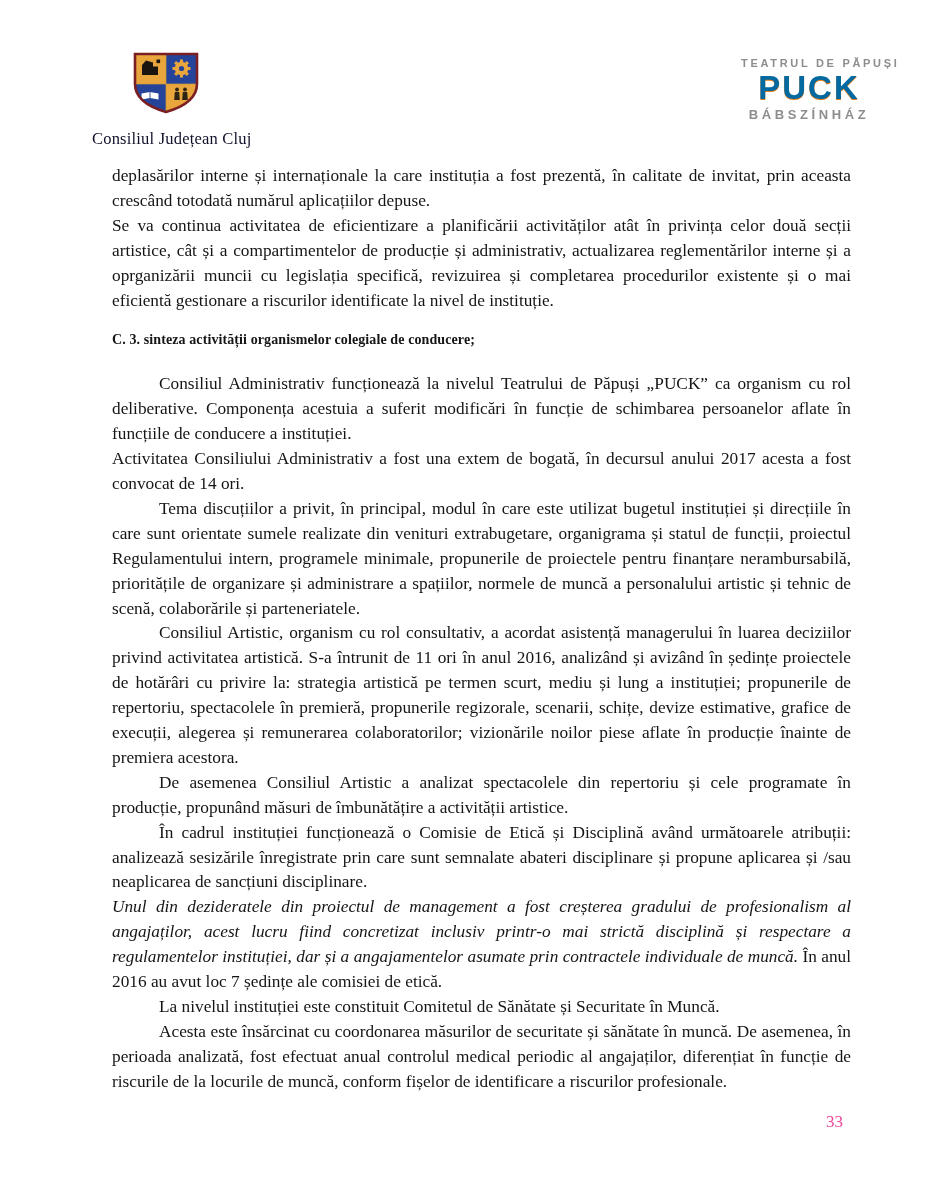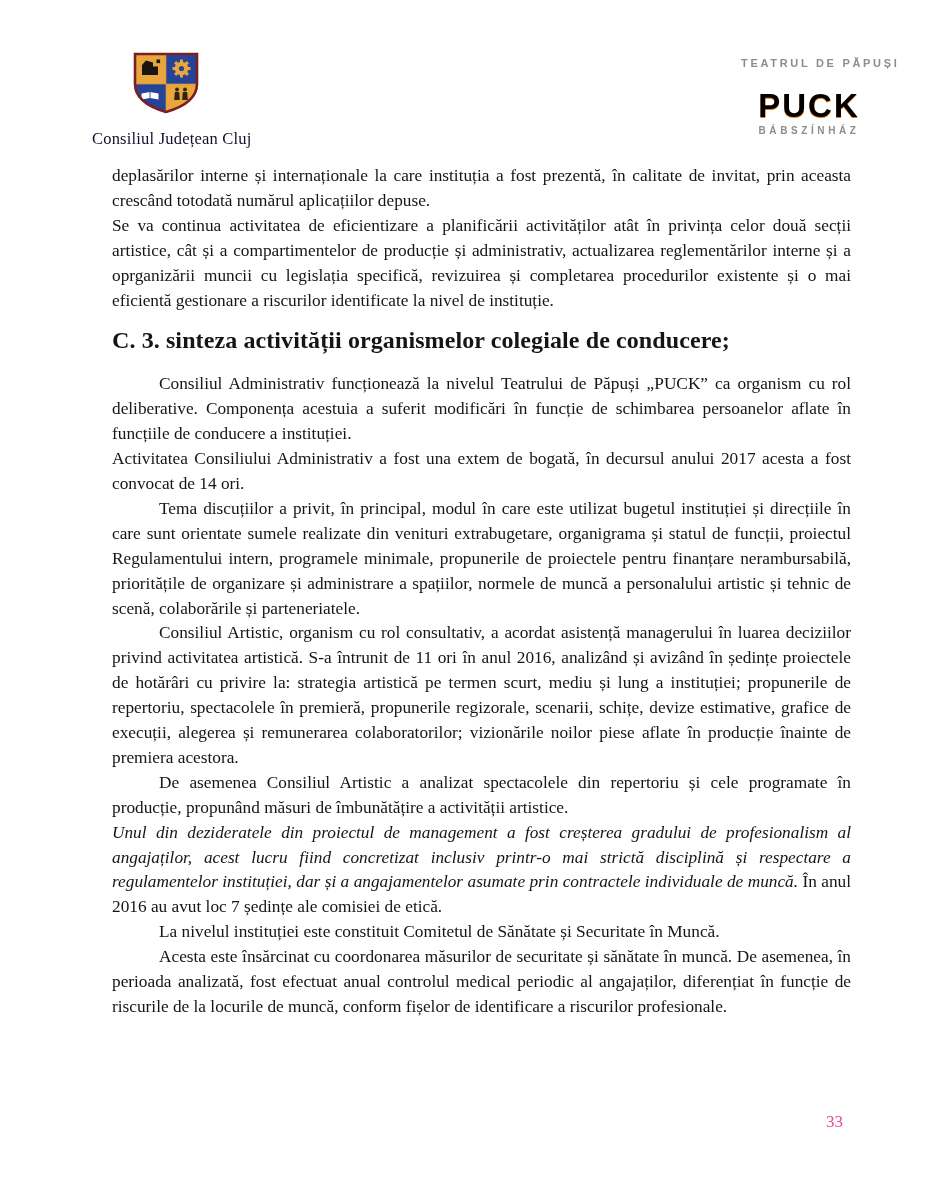--- a/index.html
+++ b/index.html
@@ -23,37 +23,37 @@
   .theatre {
     position:absolute; left:741px; top:57px; width:136px; text-align:center;
     font-family:"Liberation Sans", sans-serif;
   }
   .t-top {
     font-size:11px; letter-spacing:2.7px; color:#8d8d8d;
     white-space:nowrap; font-weight:bold;
   }
   .t-name {
     font-size:33px; font-weight:800; letter-spacing:2px; line-height:1.02;
-    margin-top:20px; color:#000000;
+    margin-top:2px; color:#0369a1;
     text-shadow: 0 1px 0 #e87b12;
   }
   .t-bottom {
-    font-size:10px; letter-spacing:3.6px; color:#8d8d8d;
+    font-size:13px; letter-spacing:3.6px; color:#8d8d8d;
     margin-top:2px; white-space:nowrap; font-weight:bold;
   }
 
   
   main {
     position:absolute; left:112px; top:164px; width:739px;
     font-size:17.3px; line-height:24.9px; text-align:justify;
   }
   main p { margin:0; }
   p.indent { text-indent:47px; }
   h2.heading {
-    font-size:24px; font-weight:bold; text-align:left;
+    font-size:14px; font-weight:bold; text-align:left;
     margin:15px 0 19px 0; letter-spacing:0.1px;
   }
   .italic { font-style:italic; }
 
   
   .footer {
     position:absolute; left:104px; top:1112px; width:739px;
     text-align:right; font-size:17px; color:#ec4899;
   }
 </style>
@@ -119,20 +119,21 @@
     <p>deplasărilor interne și internaționale la care instituția a fost prezentă, în calitate de invitat, prin aceasta crescând totodată numărul aplicațiilor depuse.</p>
     <p>Se va continua activitatea de eficientizare a planificării activităților atât în privința celor două secții artistice, cât și a compartimentelor de producție și administrativ, actualizarea reglementărilor interne și a oprganizării muncii cu legislația specifică, revizuirea și completarea procedurilor existente și o mai eficientă gestionare a riscurilor identificate la nivel de instituție.</p>
 
     <h2 class="heading">C. 3. sinteza activității organismelor colegiale de conducere;</h2>
 
     <p class="indent">Consiliul Administrativ funcționează la nivelul Teatrului de Păpuși „PUCK” ca organism cu rol deliberative. Componența acestuia a suferit modificări în funcție de schimbarea persoanelor aflate în funcțiile de conducere a instituției.</p>
     <p>Activitatea Consiliului Administrativ a fost una extem de bogată, în decursul anului 2017  acesta a fost convocat de 14 ori.</p>
     <p class="indent">Tema discuțiilor a privit, în principal, modul în care este utilizat bugetul instituției și direcțiile în care sunt orientate sumele realizate din venituri extrabugetare, organigrama și statul de funcții, proiectul Regulamentului intern, programele minimale, propunerile de proiectele pentru finanțare nerambursabilă, prioritățile de organizare și administrare a spațiilor, normele de muncă a personalului artistic și tehnic de scenă, colaborările și parteneriatele.</p>
     <p class="indent">Consiliul Artistic, organism cu rol consultativ, a acordat asistență managerului în luarea deciziilor privind activitatea artistică. S-a întrunit de 11 ori în anul 2016, analizând și avizând în ședințe proiectele de hotărâri cu privire la: strategia artistică pe termen scurt, mediu și lung a instituției; propunerile de repertoriu, spectacolele în premieră, propunerile regizorale, scenarii, schițe, devize estimative, grafice de execuții, alegerea și remunerarea colaboratorilor; vizionările noilor piese aflate în producție înainte de premiera acestora.</p>
     <p class="indent">De asemenea Consiliul Artistic a analizat spectacolele din repertoriu și cele programate în producție, propunând măsuri de îmbunătățire a activității artistice.</p>
+    <p class="indent">În cadrul instituției funcționează o Comisie de Etică și Disciplină având următoarele atribuții: analizează sesizările înregistrate prin care sunt semnalate abateri disciplinare și propune aplicarea și /sau neaplicarea de sancțiuni disciplinare.</p>
     <p><span class="italic">Unul din dezideratele din proiectul de management a fost creșterea gradului de profesionalism al angajaților, acest lucru fiind concretizat inclusiv printr-o mai strictă disciplină și respectare a regulamentelor instituției, dar și a angajamentelor asumate prin contractele individuale de muncă.</span><span> În anul 2016 au avut loc 7 ședințe ale comisiei de etică.</span></p>
     <p class="indent">La nivelul instituției este constituit Comitetul de Sănătate și Securitate în Muncă.</p>
     <p class="indent">Acesta este însărcinat cu coordonarea măsurilor de securitate și sănătate în muncă. De asemenea, în perioada analizată, fost efectuat anual controlul medical periodic al angajaților, diferențiat în funcție de riscurile de la locurile de muncă, conform fișelor de identificare a riscurilor profesionale.</p>
   </main>
 
   <div class="footer">
     <span>33</span>
   </div>
 
 </div>

